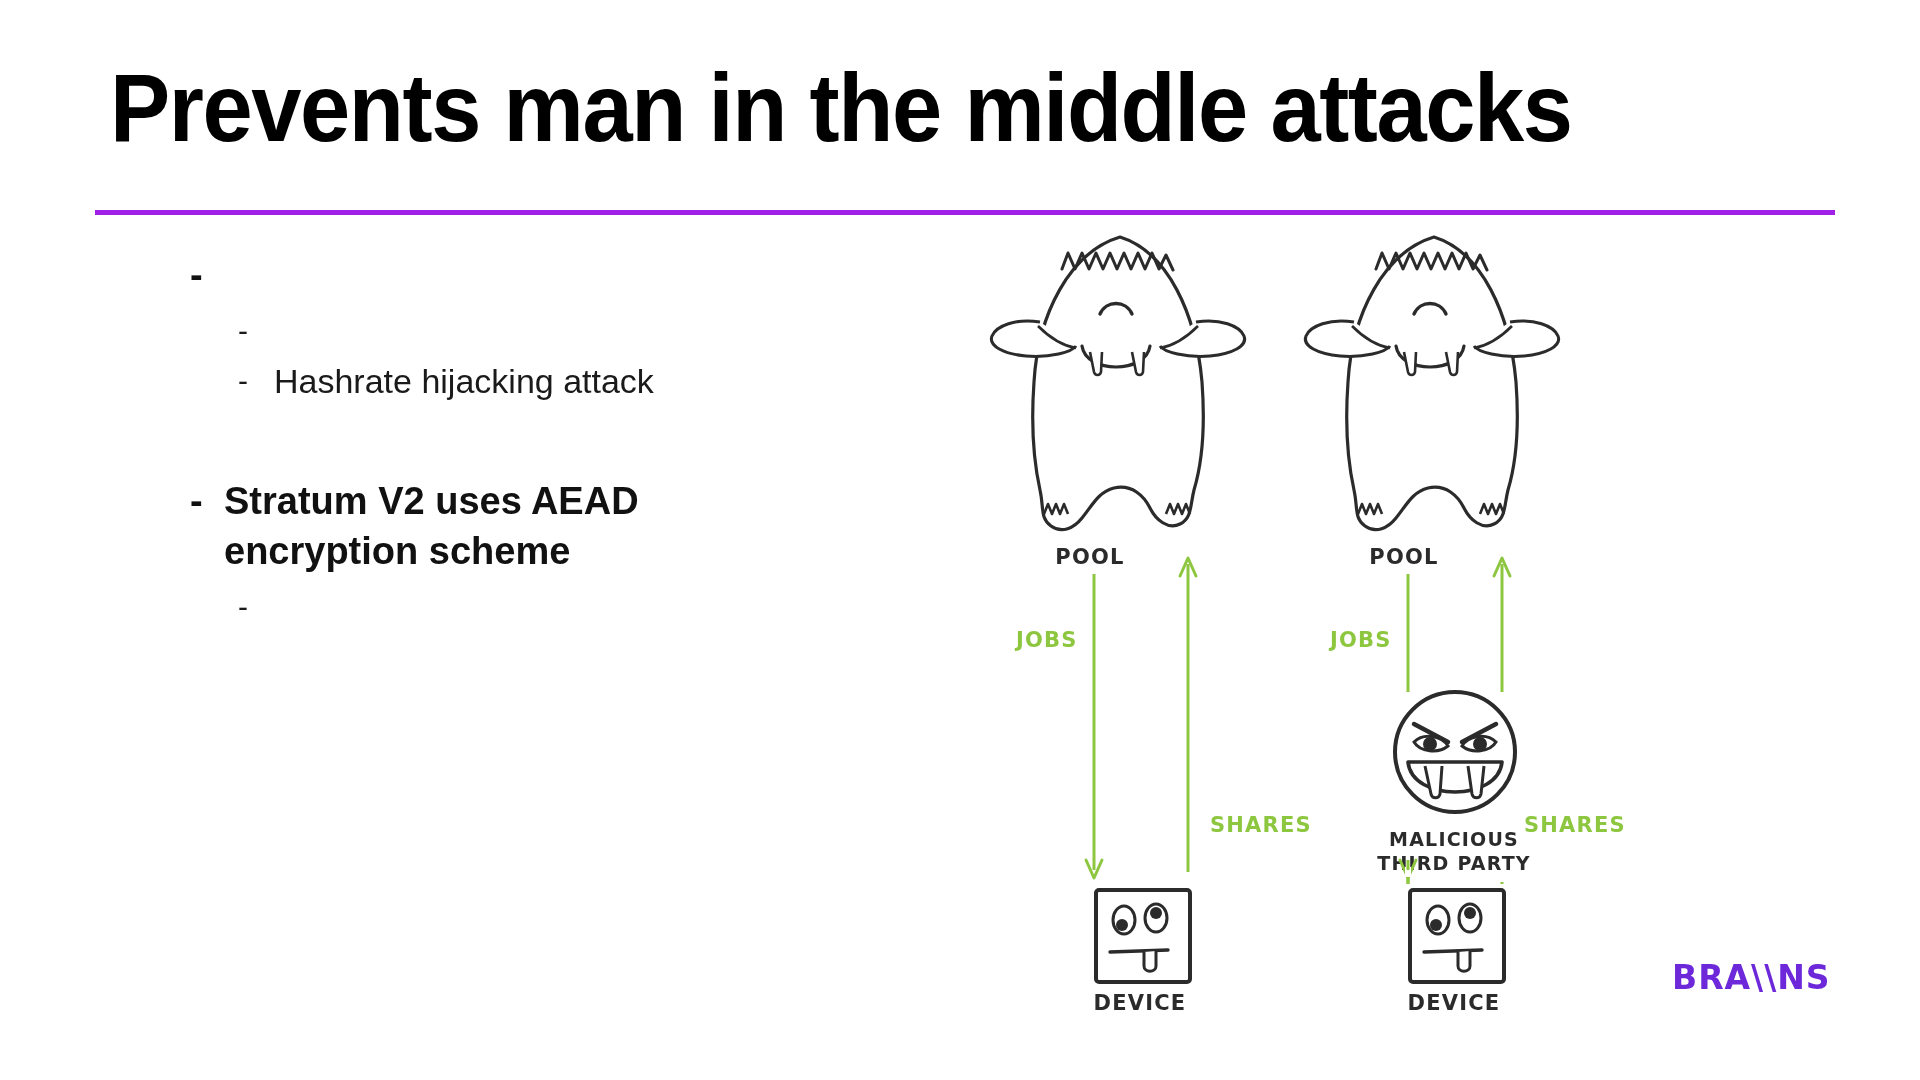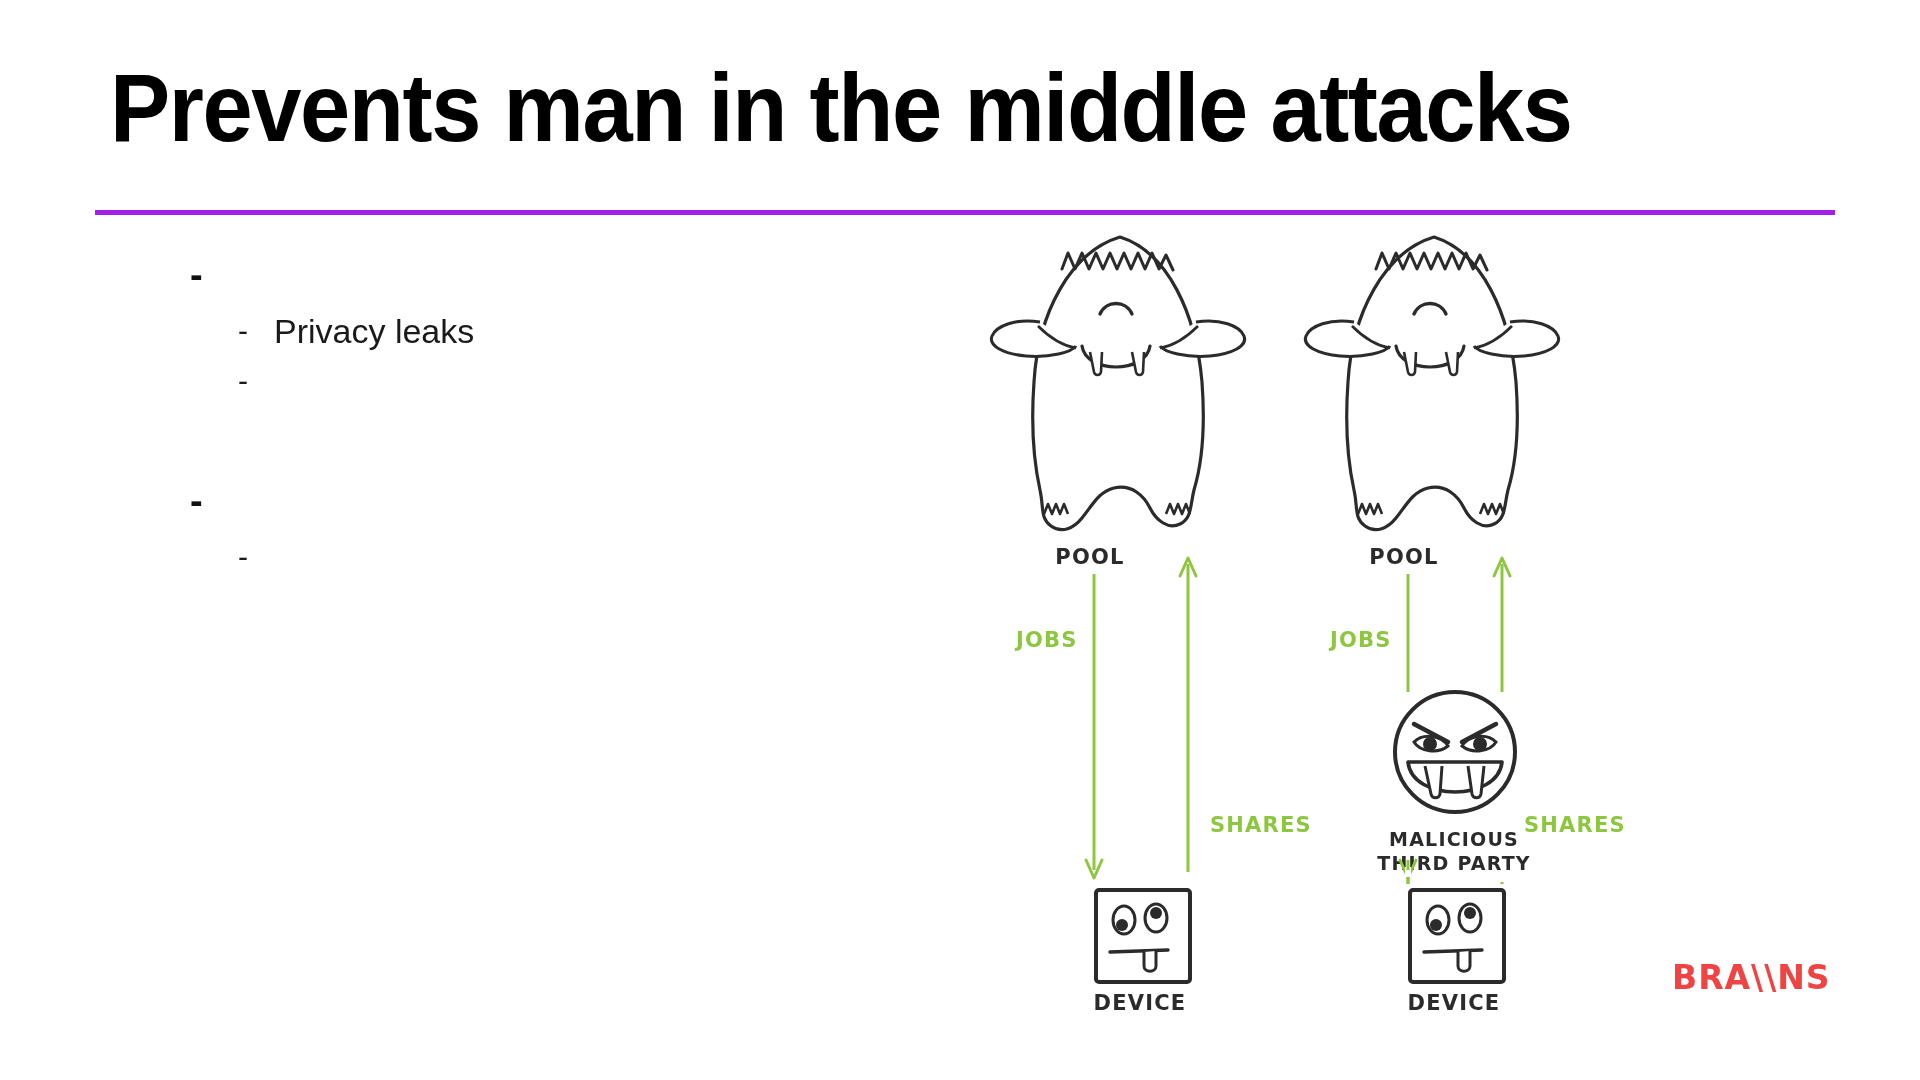--- a/index.html
+++ b/index.html
@@ -116,52 +116,53 @@
 
   
   .brand-logo {
     position: absolute;
     left: 1672px;
     top: 958px;
     font-family: "DejaVu Sans", sans-serif;
     font-weight: 700;
     font-size: 33px;
     letter-spacing: 1px;
-    color: #ef4444;
+    color: #6d28d9;
     white-space: nowrap;
   }
 </style>
 </head>
 <body>
 
 <div class="slide">
 
   <div class="slide-title">Prevents man in the middle attacks</div>
   <div class="title-rule"></div>
 
   <div class="bullets">
 
     <div class="bullet-group">
       <div class="bullet-l1">
         <span class="dash">-</span>
       </div>
       <div class="bullet-l2">
         <span class="dash">-</span>
-        <span class="txt">Privacy leaks</span>
       </div>
       <div class="bullet-l2">
         <span class="dash">-</span>
+        <span class="txt">Hashrate hijacking attack</span>
       </div>
     </div>
 
     <div class="group-gap"></div>
 
     <div class="bullet-group">
       <div class="bullet-l1">
         <span class="dash">-</span>
+        <span class="txt">Stratum V2 uses AEAD encryption scheme</span>
       </div>
       <div class="bullet-l2">
         <span class="dash">-</span>
       </div>
     </div>
 
   </div>
 
   <div class="illustration">
     <svg width="780" height="830" viewBox="0 0 780 830" xmlns="http://www.w3.org/2000/svg">

